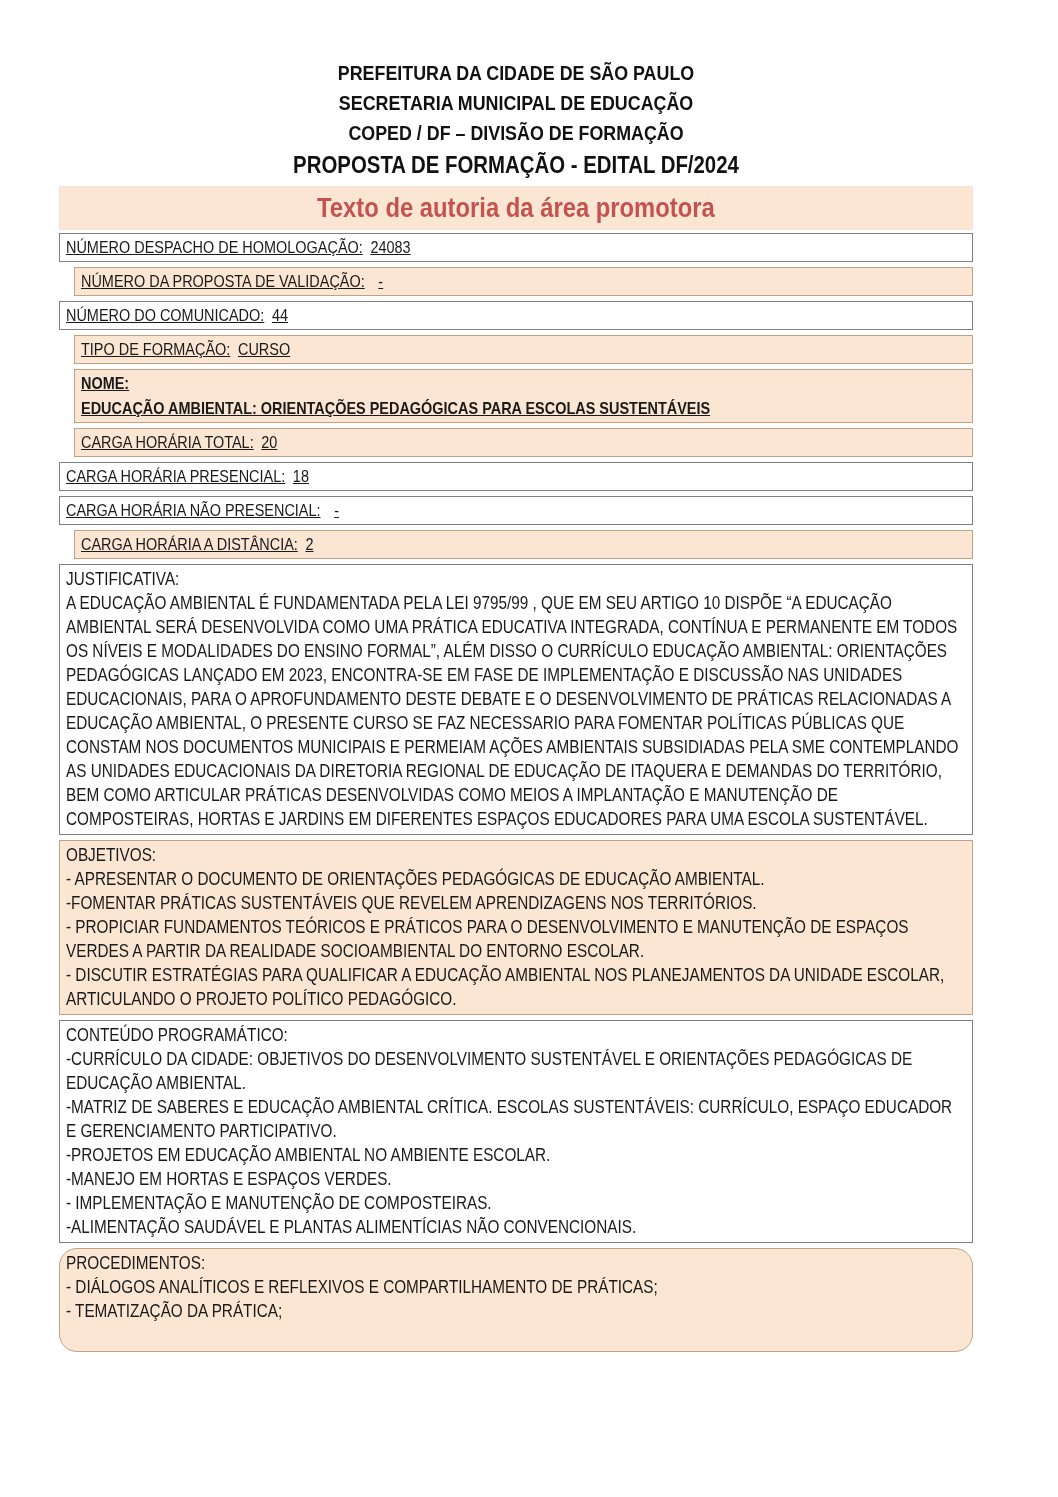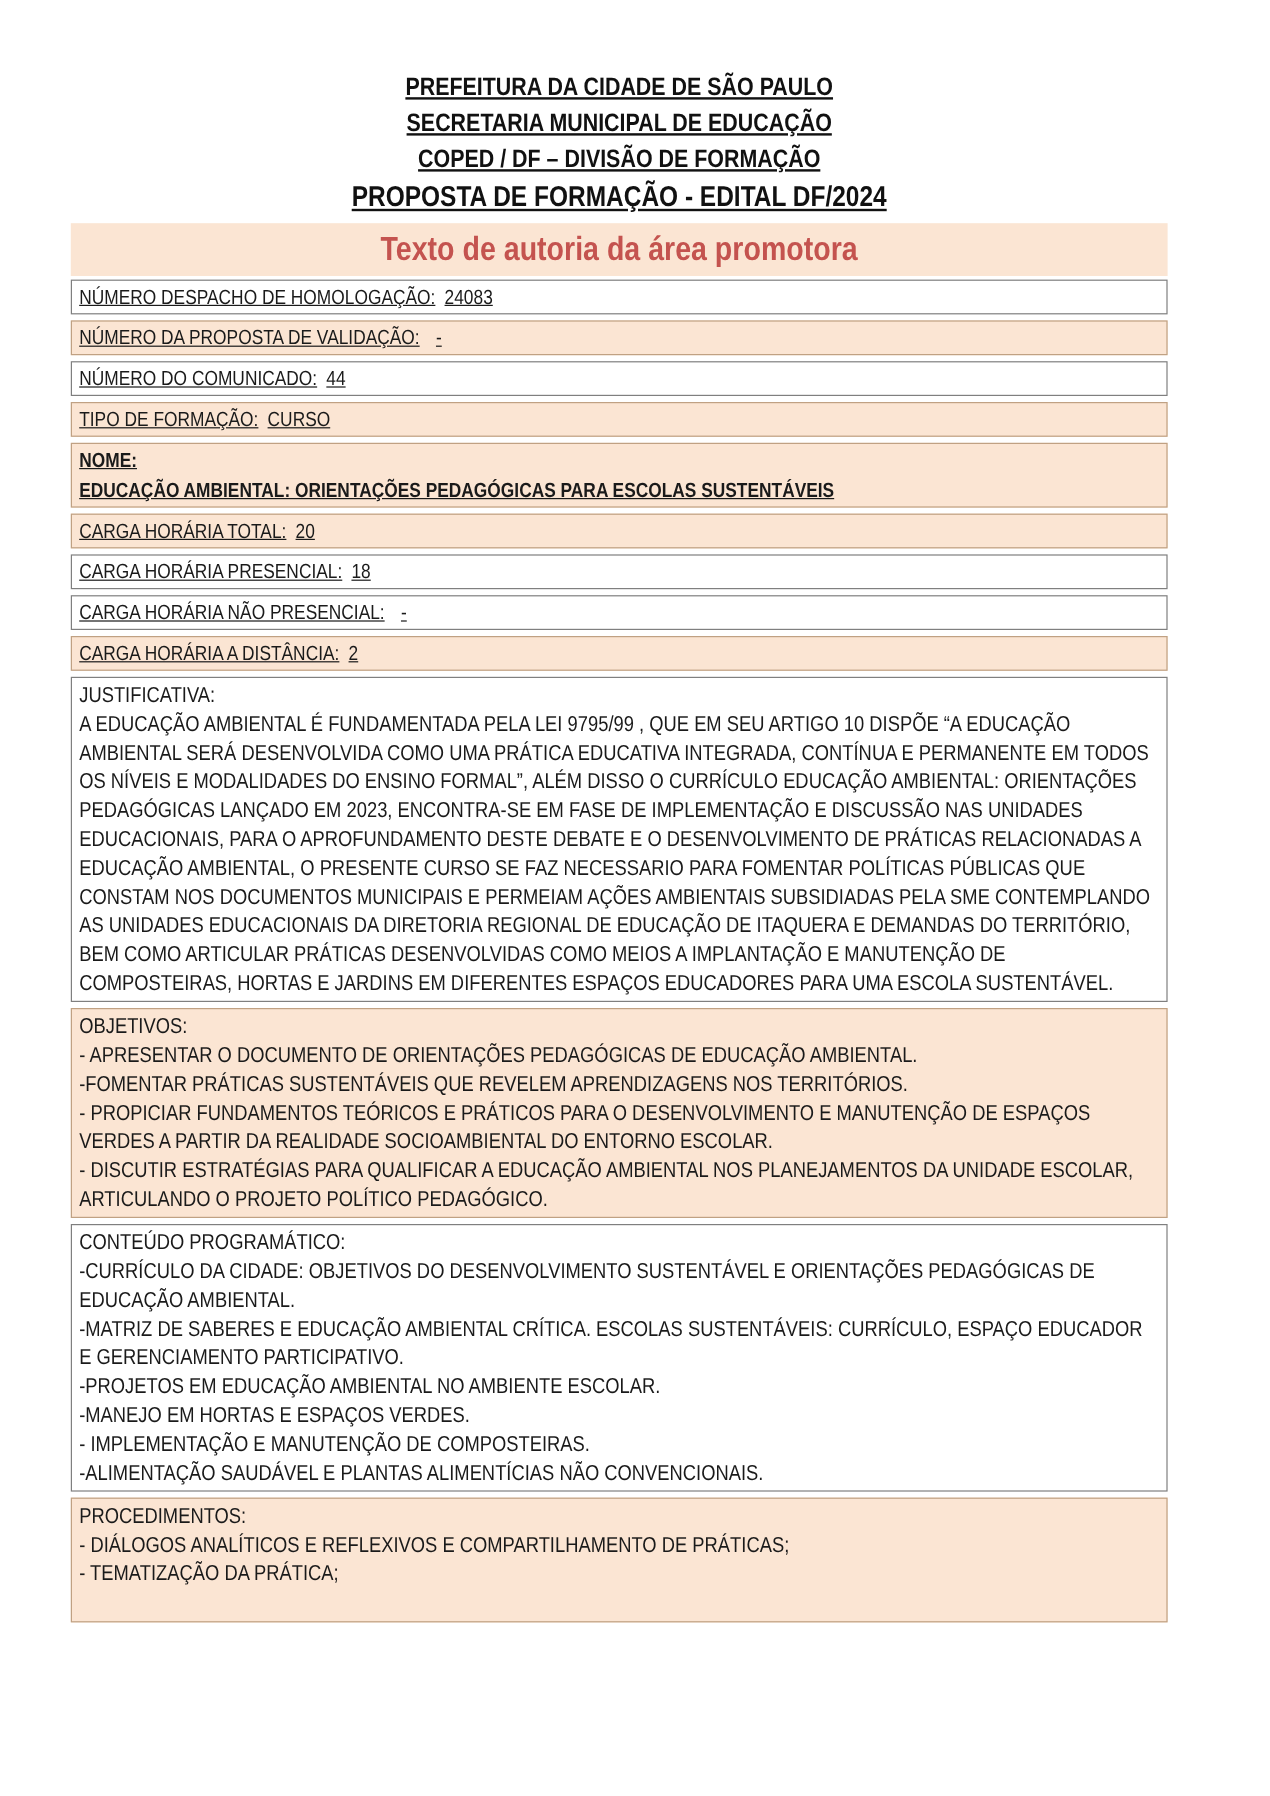--- a/index.html
+++ b/index.html
@@ -11,21 +11,21 @@
     color: #1a1a1a;
     overflow: hidden;
   }
   .page { position: relative; width: 1058px; height: 1497px; overflow: hidden; }
   .doc { position: absolute; left: 59px; top: 58px; width: 914px; }
 
   
   .cx  { transform: scaleX(0.85); transform-origin: 0 0; width: 117.6%; }
   .cxc { transform: scaleX(0.85); transform-origin: 50% 50%; }
 
-  .doc-header { text-align: center; font-weight: bold; color: #111; text-decoration: underline; }
+  .doc-header { text-align: center; font-weight: bold; color: #111; }
   .h-line { font-size: 21px; line-height: 30px; white-space: nowrap; }
   .h-line.big { font-size: 24px; line-height: 34px; }
 
   .banner {
     margin-top: 4px; height: 44px; width: 100%;
     background: #FBE5D3;
     display: flex; align-items: center; justify-content: center;
   }
   .banner-text {
     color: #C4534F; font-weight: bold; font-size: 28px; white-space: nowrap;
@@ -36,37 +36,37 @@
     border: 1px solid #7f7f7f;
     background: #ffffff;
     padding: 1px 6px;
     margin-bottom: 5px;
     font-size: 17px;
     line-height: 25px;
     min-height: 29px;
     overflow: hidden;
     text-decoration: underline;
   }
-  .row.alt { background: #FBE5D3; border-color: #c0a183; }
+  .row.alt { background: #FBE5D3; border-color: #c0a183; margin-left: 15px; }
   .row.bold { font-weight: bold; }
   .val { margin-left: 9px; }
   .val-dash { margin-left: 16px; }
 
   .section {
     border: 1px solid #7f7f7f;
     background: #ffffff;
     padding: 2px 6px 3px 6px;
     margin-bottom: 5px;
     font-size: 18px;
     line-height: 24px;
     overflow: hidden;
   }
   .section.alt { background: #FBE5D3; border-color: #c0a183; }
   .sec-body { white-space: pre-line; }
-  .section.pad-bottom { padding-bottom: 28px; }
+  .section.pad-bottom { padding-bottom: 28px; border-radius: 18px; }
 </style>
 </head>
 <body>
 
 <div class="page">
   <div class="doc">
 
     <div class="doc-header">
       <div class="h-line cxc">PREFEITURA DA CIDADE DE SÃO PAULO</div>
       <div class="h-line cxc">SECRETARIA MUNICIPAL DE EDUCAÇÃO</div>

